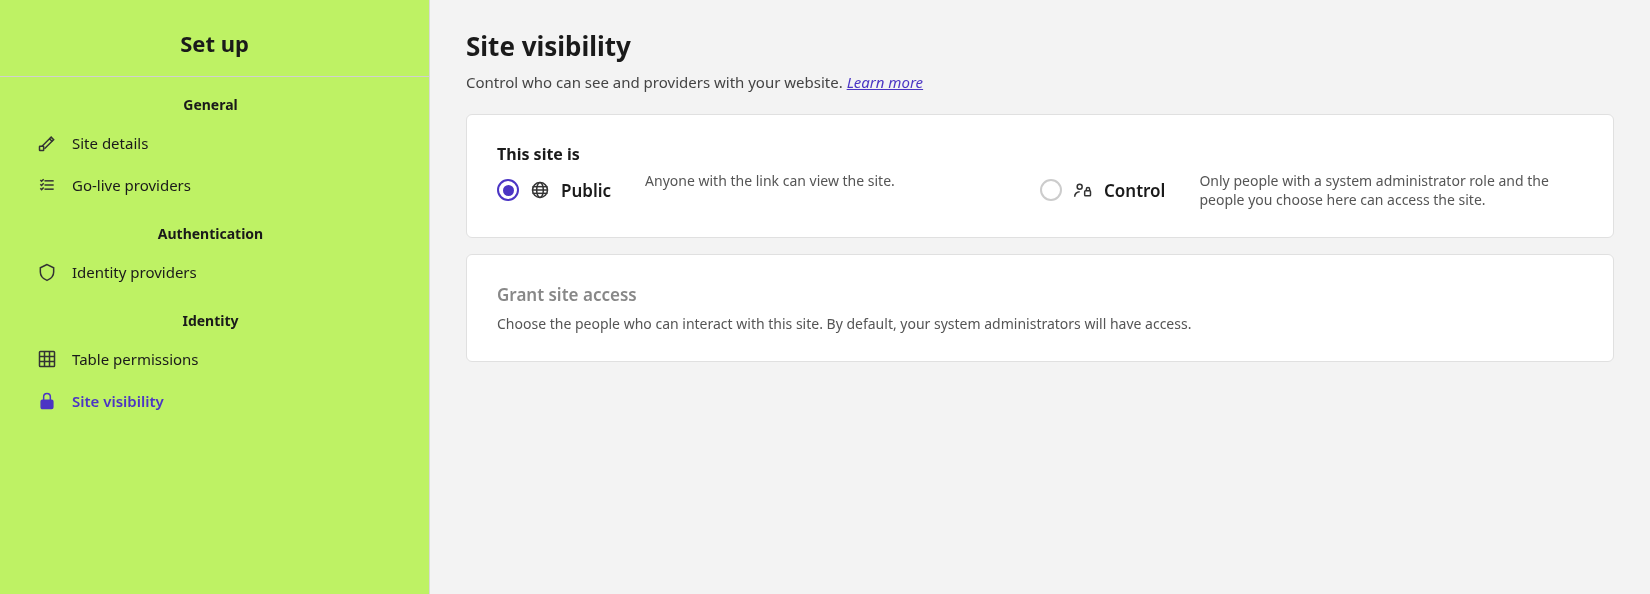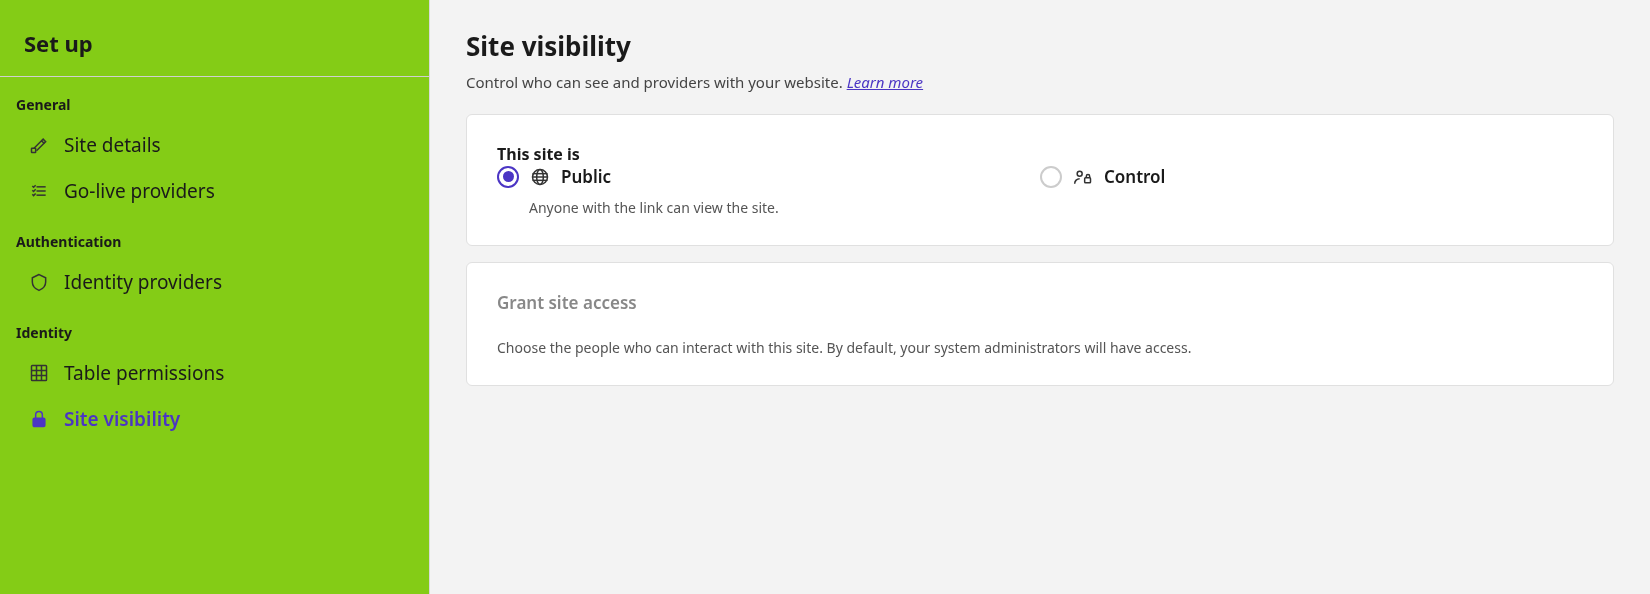--- a/index.html
+++ b/index.html
@@ -9,25 +9,26 @@
       display: flex;
       height: 594px;
       overflow: hidden;
       font-size: 15px;
       color: #1a1a1a;
     }
 
     
     .sidebar {
       width: 430px;
-      background: #84cc16;
+      background: #bef264;
       border-right: 1px solid #d9d9d9;
       padding: 28px 0 0 0;
       flex-shrink: 0;
       overflow-y: auto;
+      text-align: center;
     }
 
     .sidebar-title {
       font-size: 22px;
       font-weight: 700;
       padding: 0 24px 18px 24px;
       border-bottom: 1px solid #d0d0d0;
       color: #1a1a1a;
     }
 
@@ -35,24 +36,24 @@
       font-size: 14px;
       font-weight: 700;
       color: #1a1a1a;
       padding: 18px 24px 8px 16px;
     }
 
     .sidebar-item {
       display: flex;
       align-items: center;
       gap: 14px;
-      padding: 10px 28px;
+      padding: 10px 36px;
       cursor: pointer;
       color: #1a1a1a;
-      font-size: 19px;
+      font-size: 15px;
       border-radius: 0;
     }
     .sidebar-item.active {
       color: #4b35c4;
       font-weight: 600;
     }
     .sidebar-item-icon {
       width: 22px;
       height: 22px;
       display: flex;
@@ -101,33 +102,33 @@
       border-radius: 6px;
       padding: 28px 30px;
       margin-bottom: 16px;
       border: 1px solid #e0e0e0;
     }
 
     .card-section-title {
       font-size: 16px;
       font-weight: 700;
       color: #1a1a1a;
-      margin-bottom: 0;
+      margin-bottom: 6px;
     }
 
     .visibility-options {
       display: flex;
       gap: 0;
     }
 
     .visibility-option {
       flex: 1;
       display: flex;
-      flex-direction: column;
-      gap: 10px;
+      flex-direction: row;
+      gap: 2px;
     }
 
     .option-header {
       display: flex;
       align-items: center;
       gap: 10px;
       font-size: 17px;
       font-weight: 600;
       color: #1a1a1a;
     }
@@ -172,21 +173,21 @@
     }
     .option-icon svg {
       width: 20px;
       height: 20px;
     }
 
     .card2-title {
       font-size: 17px;
       font-weight: 600;
       color: #888;
-      margin-bottom: 24px;
+      margin-bottom: 8px;
     }
 
     .card2-desc {
       font-size: 14px;
       color: #555;
     }
   </style>
 </head>
 <body>
 
@@ -294,20 +295,21 @@
           <div class="option-icon">
             <svg viewBox="0 0 24 24" fill="none" stroke="#333" stroke-width="1.8">
               <circle cx="8" cy="8" r="3"></circle>
               <path d="M2 20c0-3.3 2.7-6 6-6"></path>
               <rect x="14" y="13" width="7" height="6" rx="1"></rect>
               <path d="M16 13v-2a2 2 0 014 0v2" stroke="#333"></path>
             </svg>
           </div>
           <span>Control</span>
         </div>
+        <div class="option-description">Only people with a system administrator role and the people you choose here can access the site.</div>
       </div>
     </div>
   </div>
 
   <div class="card">
     <div class="card2-title">Grant site access</div>
     <div class="card2-desc">Choose the people who can interact with this site. By default, your system administrators will have access.</div>
   </div>
 </div>
 

